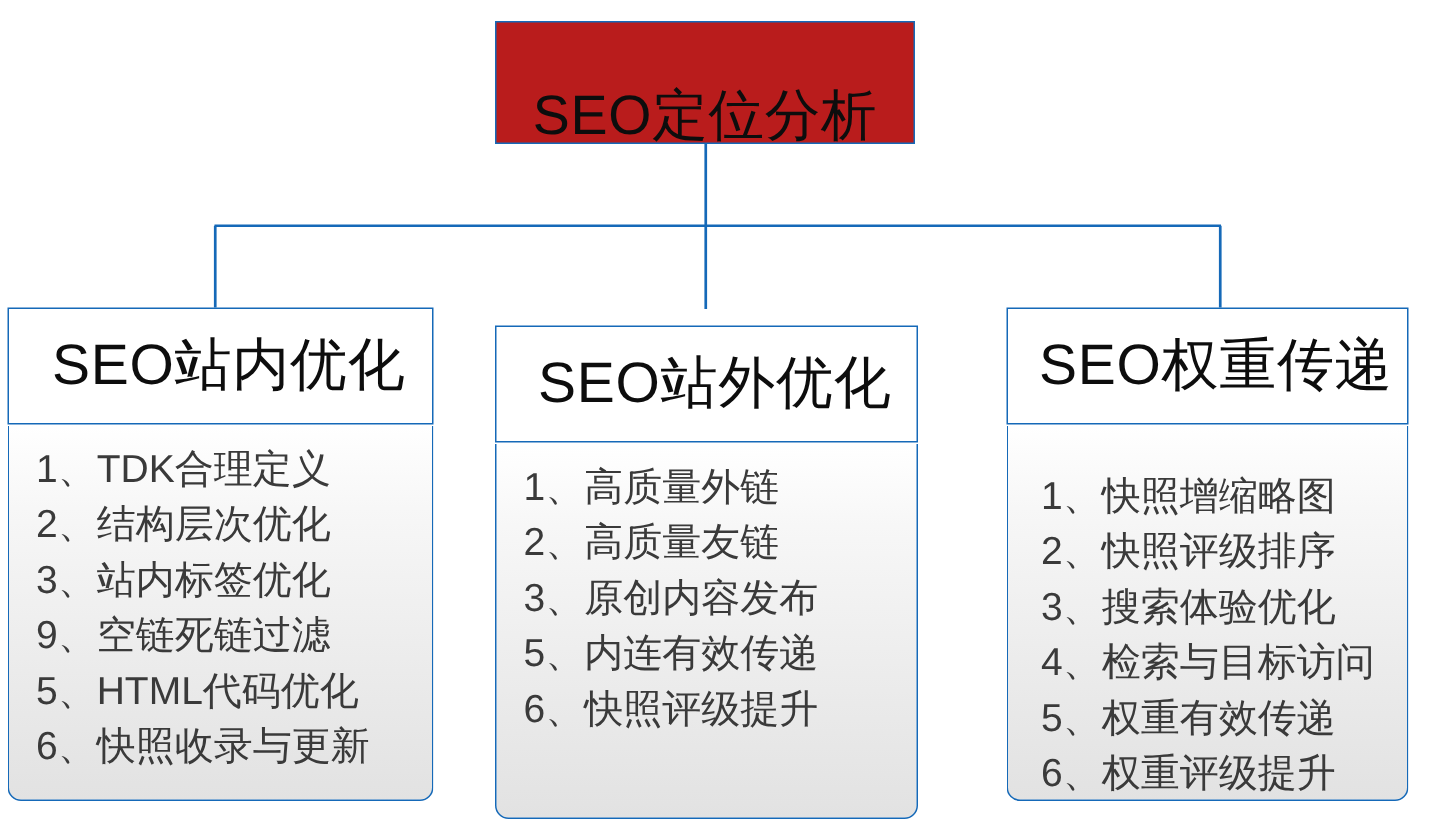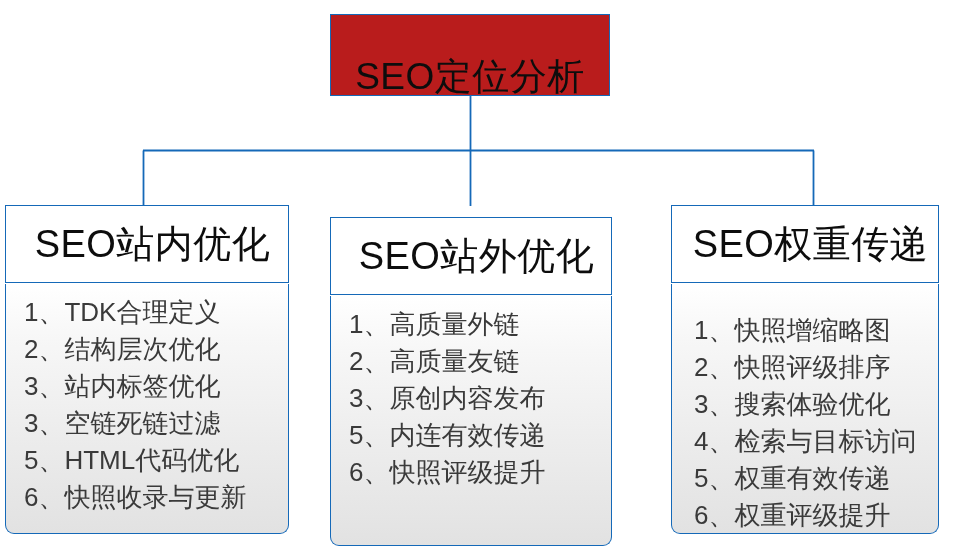--- a/index.html
+++ b/index.html
@@ -126,21 +126,21 @@
 
   <div class="column col-1">
     <div class="col-header">
       <span class="col-header-label">SEO站内优化</span>
     </div>
     <div class="col-body">
       <div class="col-body-inner">
         <div class="list-item">1、TDK合理定义</div>
         <div class="list-item">2、结构层次优化</div>
         <div class="list-item">3、站内标签优化</div>
-        <div class="list-item">3、空链死链过滤</div>
+        <div class="list-item">9、空链死链过滤</div>
         <div class="list-item">5、HTML代码优化</div>
         <div class="list-item">6、快照收录与更新</div>
       </div>
     </div>
   </div>
 
   <div class="column col-2">
     <div class="col-header">
       <span class="col-header-label">SEO站外优化</span>
     </div>

